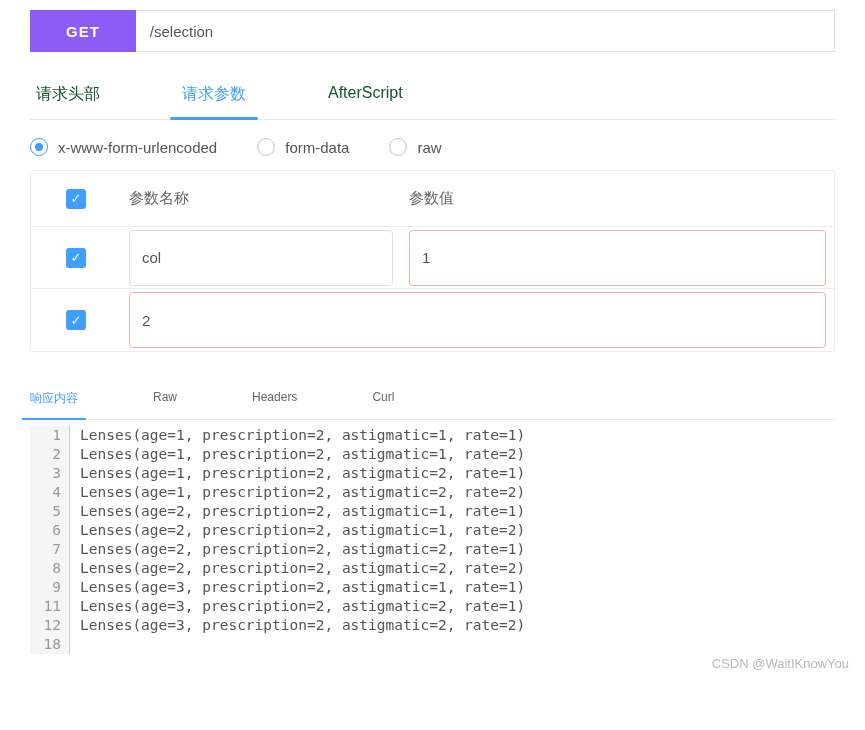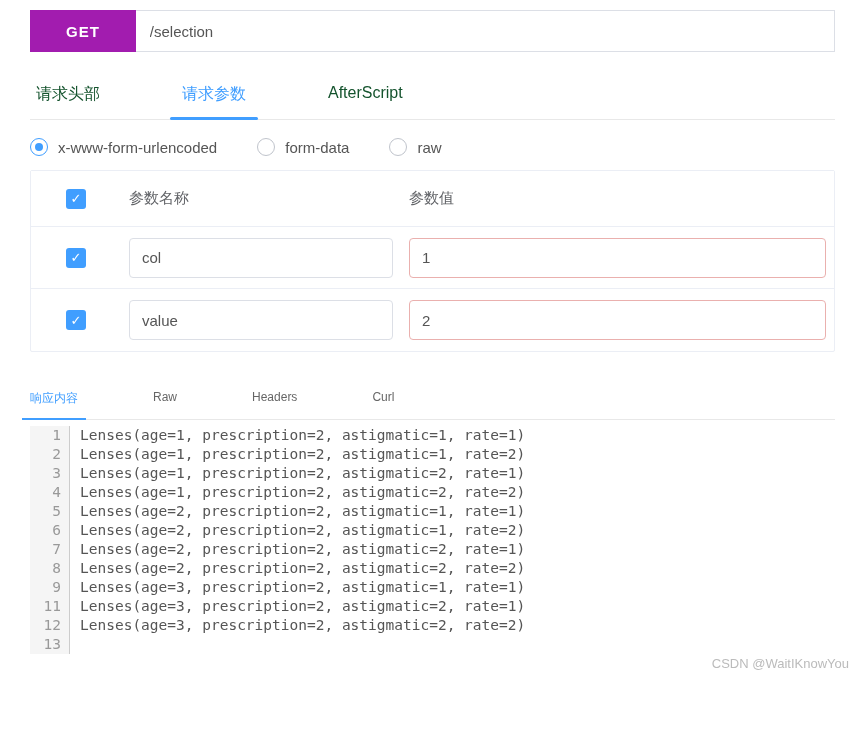--- a/index.html
+++ b/index.html
@@ -13,21 +13,21 @@
     .container { padding: 0; }
 
     
     .url-bar {
       display: flex;
       align-items: stretch;
       margin: 10px 30px 0 30px;
       height: 42px;
     }
     .method-btn {
-      background: #a21caf;
+      background: #8b5cf6;
       color: #fff;
       font-weight: 600;
       font-size: 15px;
       letter-spacing: 1px;
       padding: 0 36px;
       display: flex;
       align-items: center;
       border: none;
       cursor: pointer;
     }
@@ -138,21 +138,21 @@
       border-radius: 3px;
       display: flex;
       align-items: center;
       justify-content: center;
       color: #fff;
       font-size: 13px;
       cursor: pointer;
     }
     .param-input {
       width: 100%;
-      height: 40px;
+      height: 56px;
       border: 1px solid #dcdfe6;
       border-radius: 4px;
       padding: 0 12px;
       font-size: 15px;
       color: #555;
       outline: none;
     }
     .param-input.val {
       border-color: #eab0ae;
     }
@@ -270,23 +270,20 @@
         <input class="param-input val" value="1" style="">
       </div>
     </div>
 
     <div class="params-row">
       <div class="col-check">
         <div class="checkbox">
           <span>✓</span>
         </div>
       </div>
-      <div class="col-name">
-        <input class="param-input" value="value" style="">
-      </div>
       <div class="col-value">
         <input class="param-input val" value="2" style="">
       </div>
     </div>
   </div>
 
   <div class="resp-tabs">
     <div class="resp-tab active">响应内容</div>
     <div class="resp-tab">Raw</div>
     <div class="resp-tab">Headers</div>
@@ -332,20 +329,20 @@
       </div>
       <div class="code-line">
         <div class="gutter">11</div>
         <div class="line-content">Lenses(age=3, prescription=2, astigmatic=2, rate=1)</div>
       </div>
       <div class="code-line">
         <div class="gutter">12</div>
         <div class="line-content">Lenses(age=3, prescription=2, astigmatic=2, rate=2)</div>
       </div>
       <div class="code-line">
-        <div class="gutter">13</div>
+        <div class="gutter">18</div>
         <div class="line-content"></div>
       </div>
     </div>
 
   <div class="watermark">CSDN @WaitIKnowYou</div>
 
 </div>
 
 </body></html>

